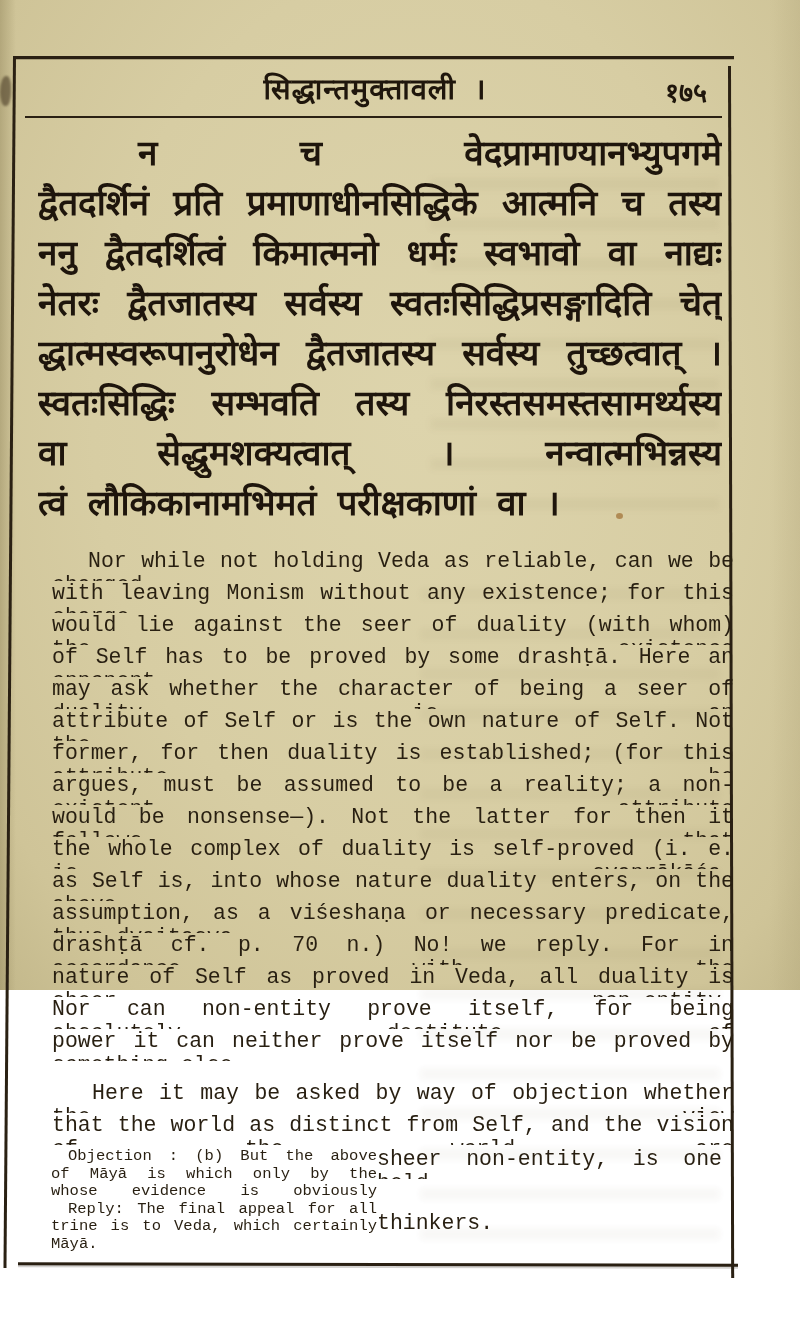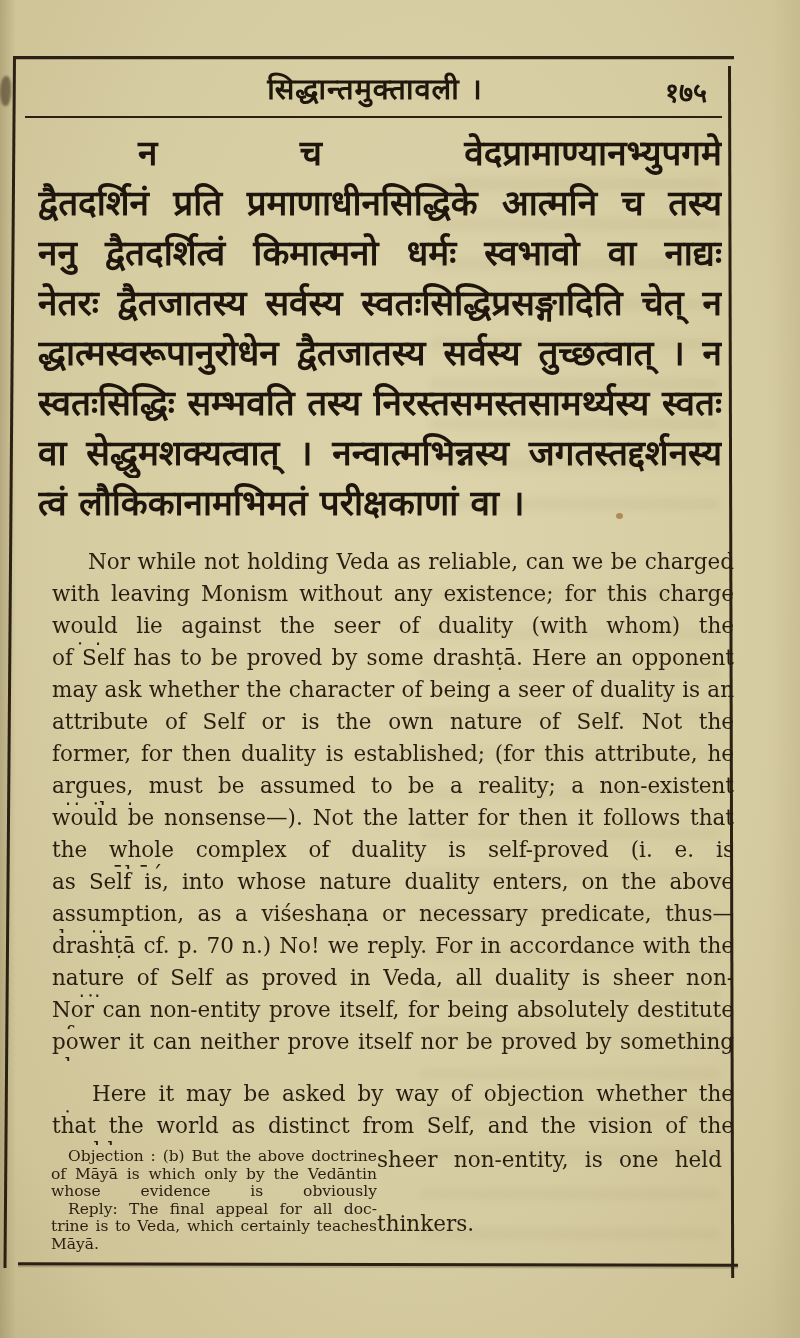--- a/index.html
+++ b/index.html
@@ -3,26 +3,27 @@
 <meta charset="utf-8">
 <style>
   html, body {
     margin: 0; padding: 0;
     width: 800px; height: 1338px;
     overflow: hidden;
     font-family: "DejaVu Serif", "Liberation Serif", serif;
   }
   .page {
     position: relative;
-    width: 800px; height: 1338px;
+    width: 800px; height: 990px;
     background:
       linear-gradient(90deg, rgba(155,143,100,0.55) 0px, rgba(155,143,100,0.0) 16px),
       linear-gradient(270deg, rgba(170,158,115,0.25) 0px, rgba(170,158,115,0.0) 30px),
       radial-gradient(ellipse at 52% 42%, #ddd4ac 0%, #d7cda3 55%, #cfc498 85%, #c3b88b 100%);
     color: #241b10;
+    font-family: Liberation Mono, monospace;
   }
 
   
   .bleed {
     position: absolute;
     background: repeating-linear-gradient(0deg,
       rgba(92,76,42,0.09) 0px, rgba(92,76,42,0.09) 12px,
       rgba(92,76,42,0.0) 12px, rgba(92,76,42,0.0) 40px);
     filter: blur(3px);
     pointer-events: none;

